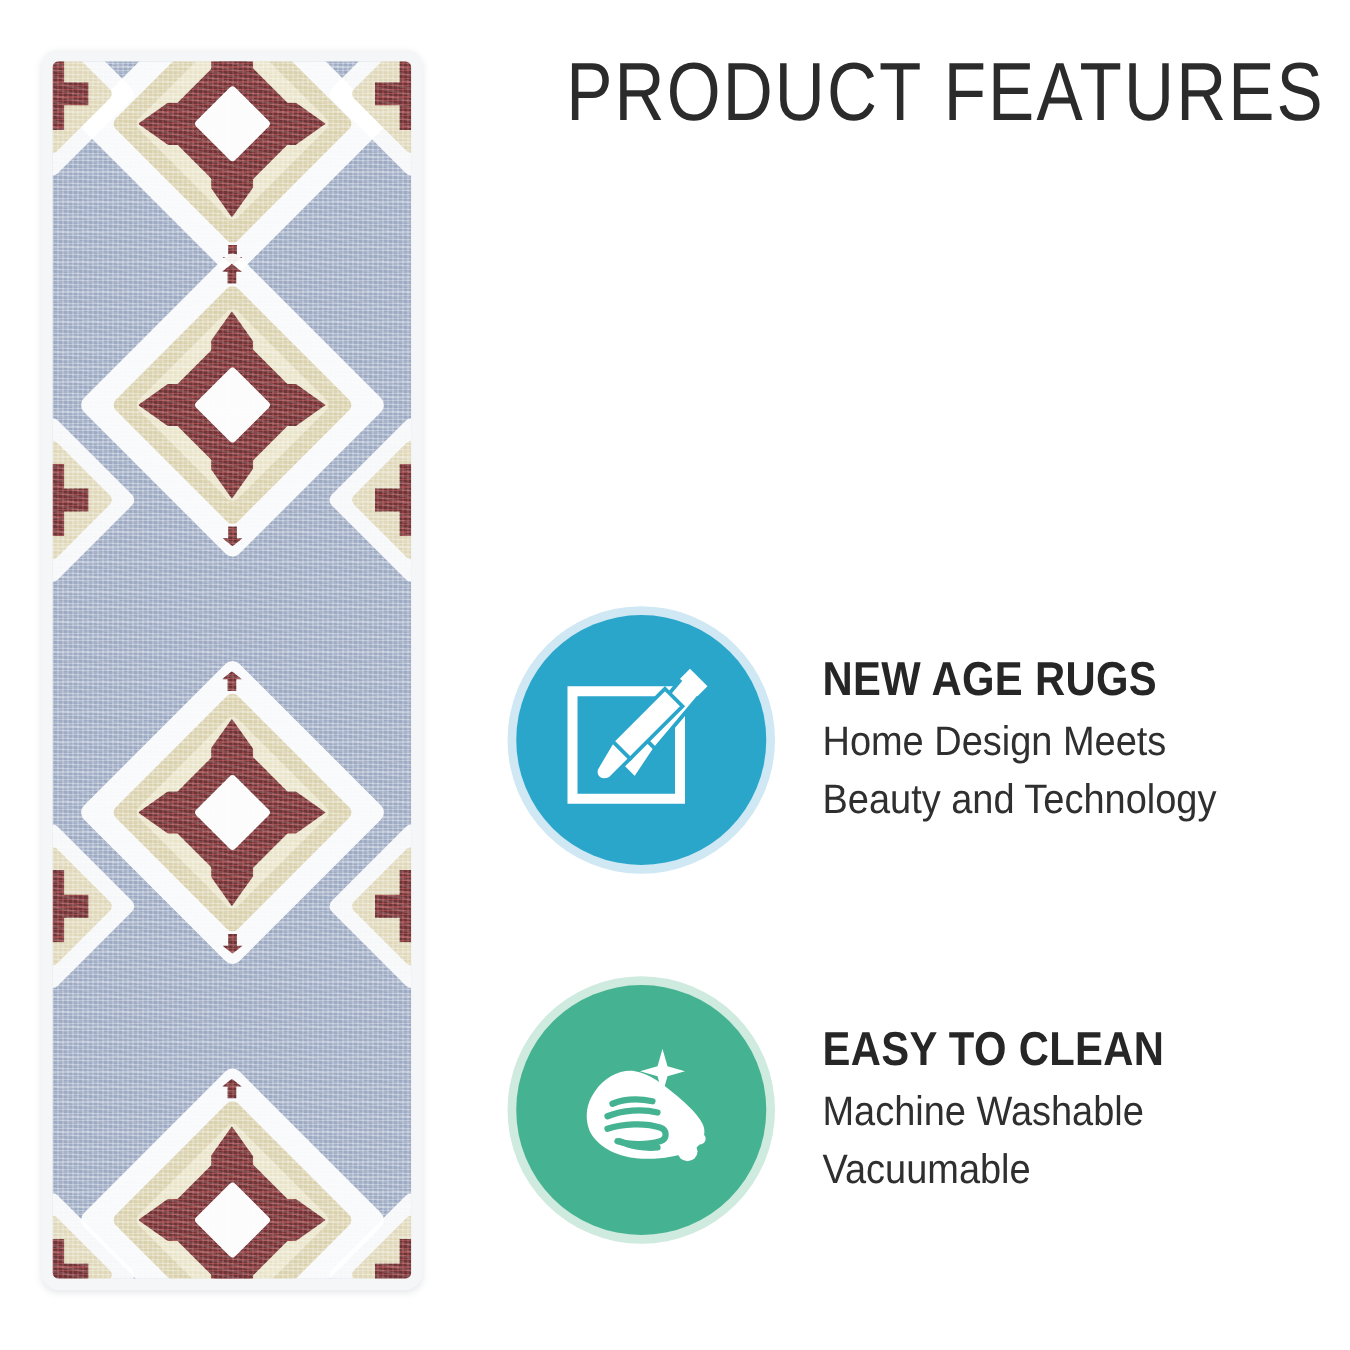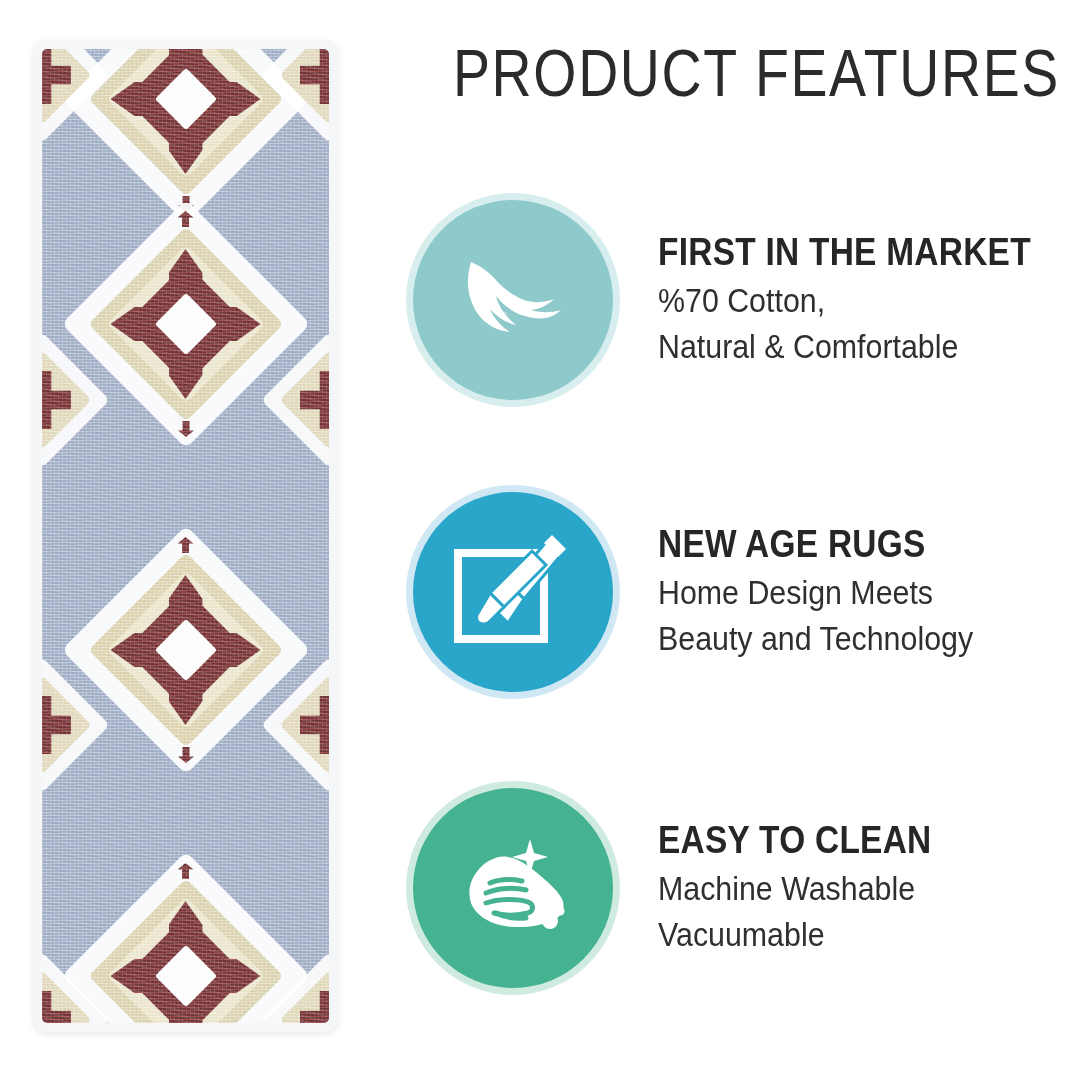--- a/index.html
+++ b/index.html
@@ -277,39 +277,20 @@
       <div id="weave2"></div>
     </div>
     <div id="rug-edge"></div>
   </div>
 </div>
 
 <div id="features-panel">
 
   <div id="page-title">PRODUCT FEATURES</div>
 
-  <div class="feature-row" id="feature-0">
-    <div class="icon-circle">
-      <div class="ring" style="background:#d8eeee"></div>
-      <div class="disc" style="background:#8ec9cb"></div>
-      <svg width="132" height="132" viewBox="0 0 132 132">
-        <g fill="#ffffff">
-          <path d="M24 28 C18 47 21 66 31 80 C38 90 50 97 63 98 C55 93 47 85 43 75 C50 83 59 89 69 91 C60 84 52 74 49 62 C57 72 67 79 78 82 C84 84 92 85 99 84 C104 83 110 80 114 76 C104 79 93 79 84 76 C93 75 101 71 107 65 C97 69 86 69 77 66 C66 62 56 54 48 45 C40 36 31 31 24 28 Z"></path>
-          <path d="M26 31 C33 38 41 47 48 57 C41 50 34 43 27 37 Z" opacity=".55"></path>
-          <path d="M35 62 C44 69 53 76 63 81 C53 79 43 73 36 66 Z" opacity=".55"></path>
-          <path d="M62 70 C74 75 86 78 98 78 C86 80 73 78 62 74 Z" opacity=".45"></path>
-        </g>
-      </svg>
-    </div>
-    <div class="feature-text">
-      <div class="feature-title">FIRST IN THE MARKET</div>
-      <div class="feature-sub">%70 Cotton,</div>
-      <div class="feature-sub">Natural &amp; Comfortable</div>
-    </div>
-  </div>
 
   <div class="feature-row" id="feature-1">
     <div class="icon-circle">
       <div class="ring" style="background:#cfe8f4"></div>
       <div class="disc" style="background:#2ba6cb"></div>
       <svg width="130" height="130" viewBox="0 0 130 130">
         <rect x="10" y="26" width="86" height="86" fill="none" stroke="#ffffff" stroke-width="8"></rect>
         <g fill="#ffffff" stroke="#2ba6cb" stroke-width="3">
 
           <path d="M104 8 L118 22 L76 72 L62 58 Z"></path>

